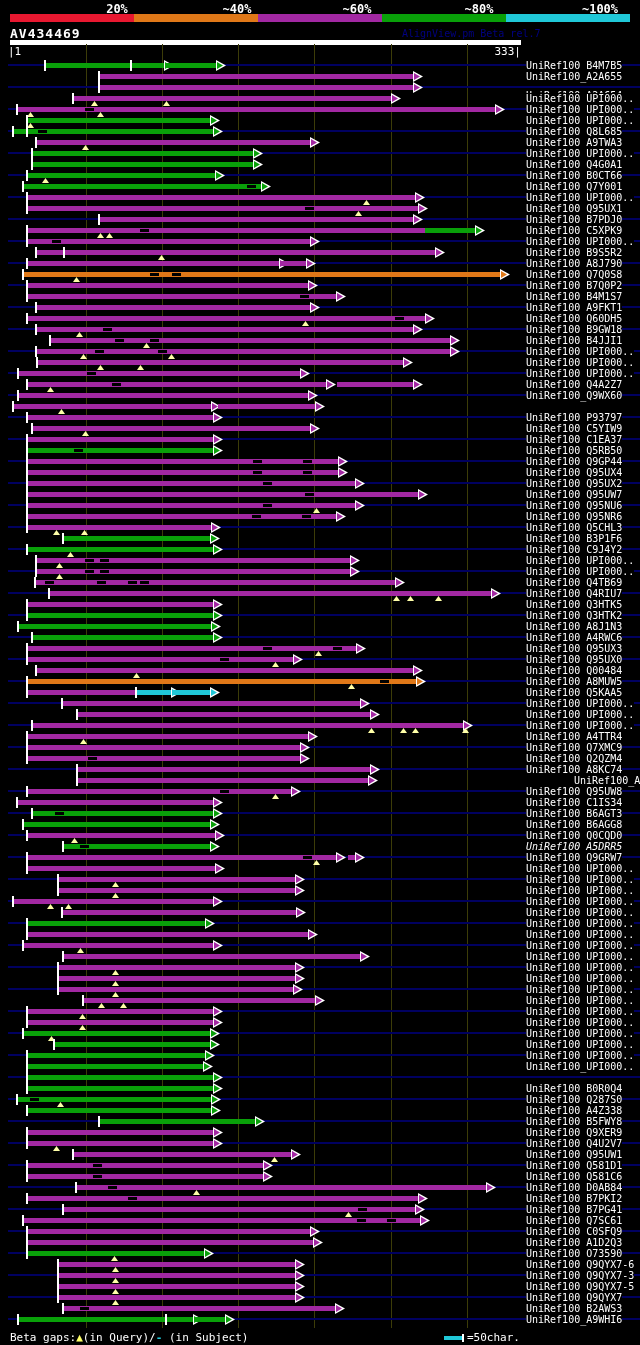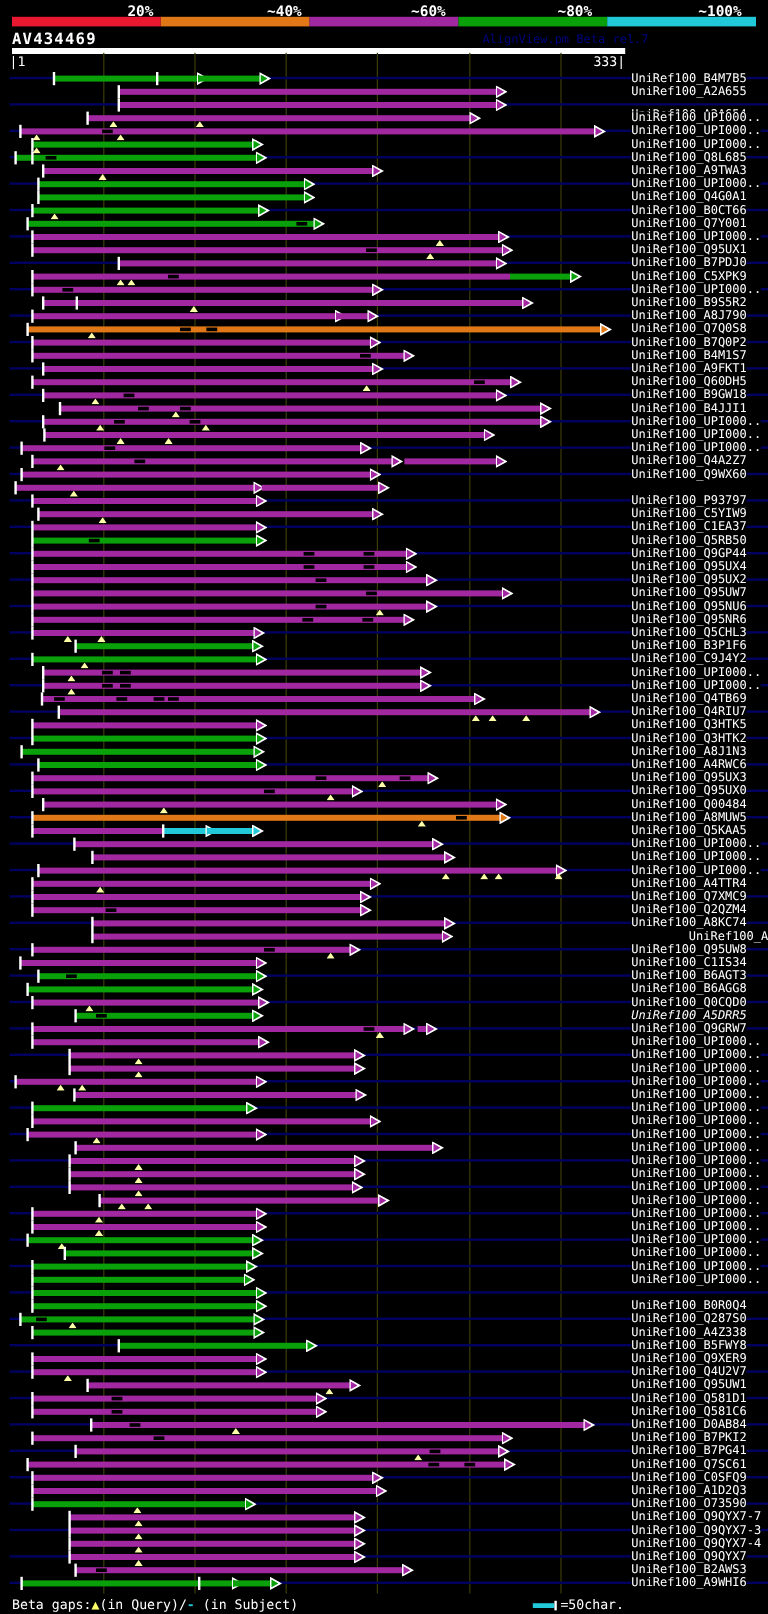--- a/index.html
+++ b/index.html
@@ -1133,40 +1133,40 @@
         <div class="qgap" style="left: 111px; top: 1256px;"></div>
         <div class="hitlabel" style="top: 1248px;">UniRef100_O73590</div>
       </div>
       <div>
         <div class="bar" style="left: 58px; width: 239px; top: 1262px; background: rgb(162, 40, 162);"></div>
         <div class="tick" style="left: 57px; top: 1259px;"></div>
         <div class="arrow" style="left: 295px; top: 1259px;">
           <i style="background: rgb(162, 40, 162);"></i>
         </div>
         <div class="qgap" style="left: 112px; top: 1267px;"></div>
-        <div class="hitlabel" style="top: 1259px;">UniRef100_Q9QYX7-7</div>
+        <div class="hitlabel" style="top: 1259px;">UniRef100_Q9QYX7-6</div>
       </div>
       <div class="hline" style="top: 1274px;"></div>
       <div>
         <div class="bar" style="left: 58px; width: 239px; top: 1273px; background: rgb(162, 40, 162);"></div>
         <div class="tick" style="left: 57px; top: 1270px;"></div>
         <div class="arrow" style="left: 295px; top: 1270px;">
           <i style="background: rgb(162, 40, 162);"></i>
         </div>
         <div class="qgap" style="left: 112px; top: 1278px;"></div>
         <div class="hitlabel" style="top: 1270px;">UniRef100_Q9QYX7-3</div>
       </div>
       <div>
         <div class="bar" style="left: 58px; width: 239px; top: 1284px; background: rgb(162, 40, 162);"></div>
         <div class="tick" style="left: 57px; top: 1281px;"></div>
         <div class="arrow" style="left: 295px; top: 1281px;">
           <i style="background: rgb(162, 40, 162);"></i>
         </div>
         <div class="qgap" style="left: 112px; top: 1289px;"></div>
-        <div class="hitlabel" style="top: 1281px;">UniRef100_Q9QYX7-4</div>
+        <div class="hitlabel" style="top: 1281px;">UniRef100_Q9QYX7-5</div>
       </div>
       <div class="hline" style="top: 1296px;"></div>
       <div>
         <div class="bar" style="left: 58px; width: 239px; top: 1295px; background: rgb(162, 40, 162);"></div>
         <div class="tick" style="left: 57px; top: 1292px;"></div>
         <div class="arrow" style="left: 295px; top: 1292px;">
           <i style="background: rgb(162, 40, 162);"></i>
         </div>
         <div class="qgap" style="left: 112px; top: 1300px;"></div>
         <div class="hitlabel" style="top: 1292px;">UniRef100_Q9QYX7</div>

